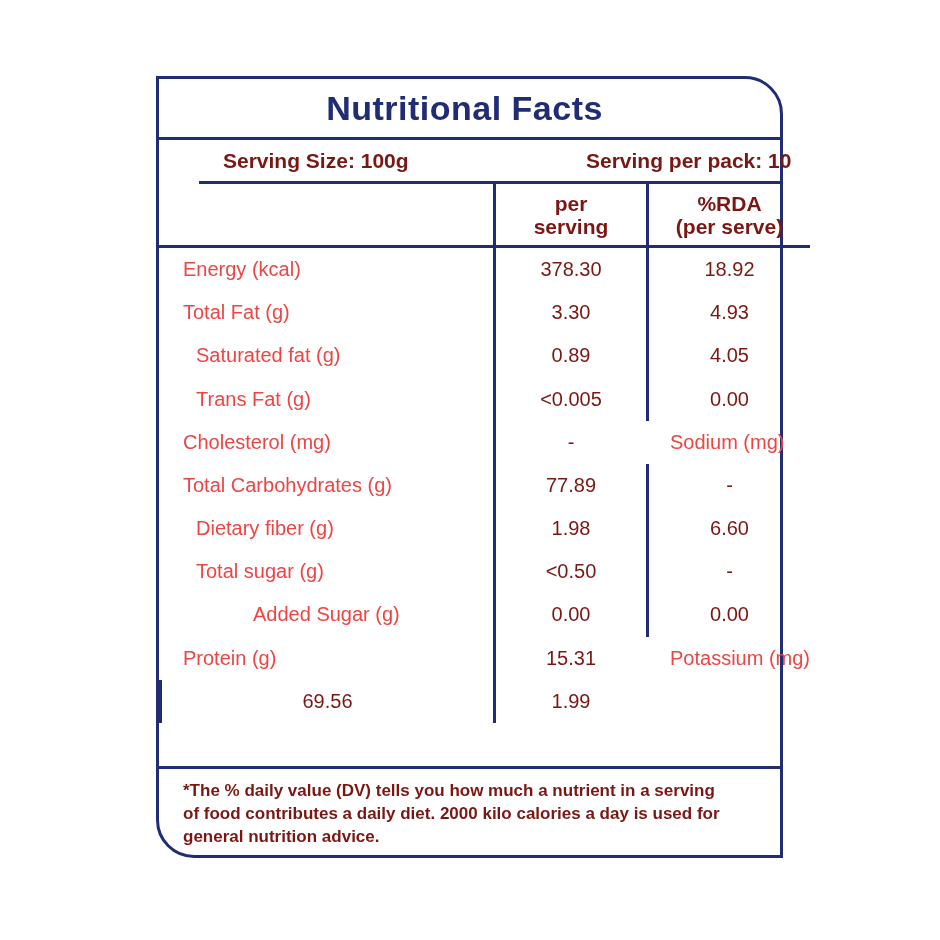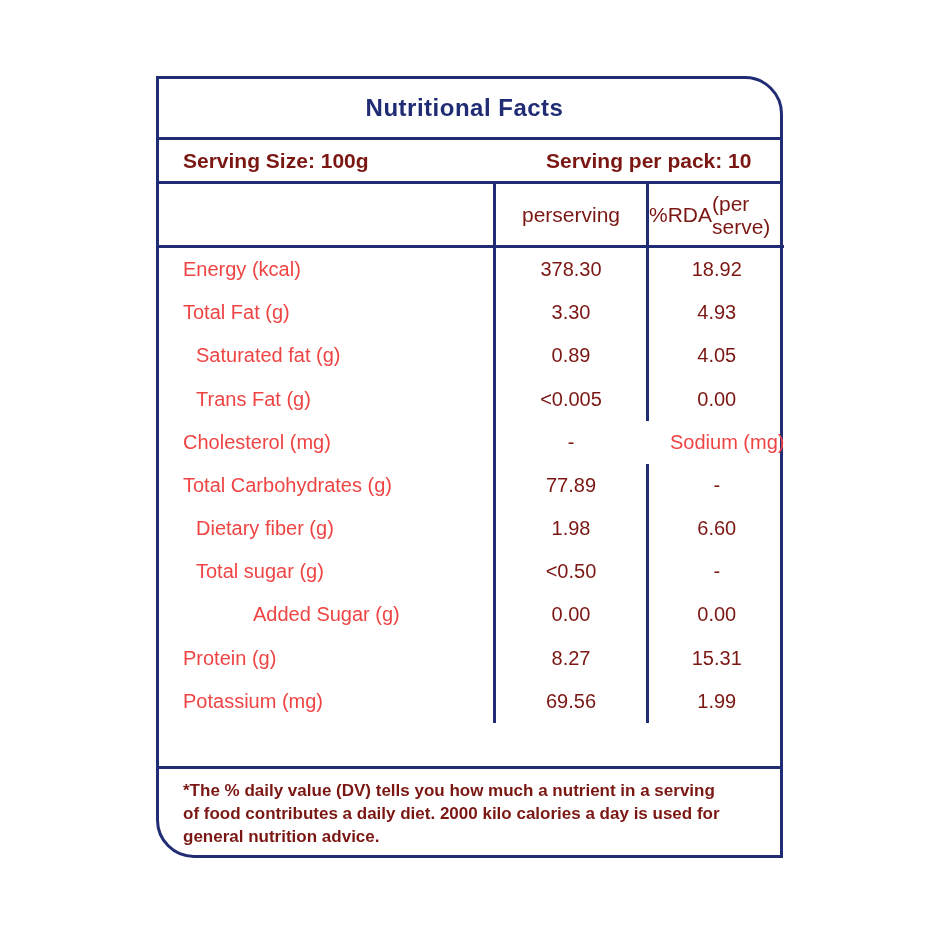--- a/index.html
+++ b/index.html
@@ -28,31 +28,32 @@
     height: 61px;
     flex: 0 0 61px;
     box-sizing: border-box;
     border-bottom: 3px solid #202C74;
     display: flex;
     align-items: center;
     justify-content: center;
   }
   .title-text {
     color: #202C74;
-    font-size: 24px;
+    font-size: 34px;
     font-weight: bold;
     letter-spacing: 0.5px;
     padding-right: 10px;
   }
   .serving-row {
     height: 44px;
     flex: 0 0 44px;
     box-sizing: border-box;
     border-bottom: 3px solid #202C74;
     position: relative;
+    margin-left: 40px;
   }
   .serving-left, .serving-right {
     position: absolute;
     top: 50%;
     transform: translateY(-50%);
     color: #7B1713;
     font-weight: bold;
     font-size: 21px;
     white-space: nowrap;
   }
@@ -62,24 +63,25 @@
     flex: 1 1 auto;
     display: grid;
     grid-template-columns: 334px 153px 1fr;
     grid-template-rows: 64px repeat(12, 1fr);
     box-sizing: border-box;
   }
   .h-cell {
     box-sizing: border-box;
     border-bottom: 3px solid #202C74;
     display: flex;
+    flex-direction: column;
     align-items: center;
     justify-content: center;
     color: #7B1713;
-    font-weight: normal;
+    font-weight: bold;
     font-size: 21px;
     line-height: 23px;
   }
   .v-line { border-left: 3px solid #202C74; }
   .label-cell {
     box-sizing: border-box;
     display: flex;
     align-items: center;
     padding-left: 24px;
     color: #ef4444;
@@ -166,21 +168,20 @@
 
       <div class="label-cell indent-1">Total sugar (g)</div>
       <div class="val-cell v-line">&lt;0.50</div>
       <div class="val-cell v-line">-</div>
 
       <div class="label-cell indent-2">Added Sugar (g)</div>
       <div class="val-cell v-line">0.00</div>
       <div class="val-cell v-line">0.00</div>
 
       <div class="label-cell">Protein (g)</div>
-      <div class="val-cell v-line">8.27</div>
       <div class="val-cell v-line">15.31</div>
 
       <div class="label-cell">Potassium (mg)</div>
       <div class="val-cell v-line">69.56</div>
       <div class="val-cell v-line">1.99</div>
     </div>
 
     <div class="footer">
       <div>*The % daily value (DV) tells you how much a nutrient in a serving</div>
       <div>of food contributes a daily diet. 2000 kilo calories a day is used for</div>

